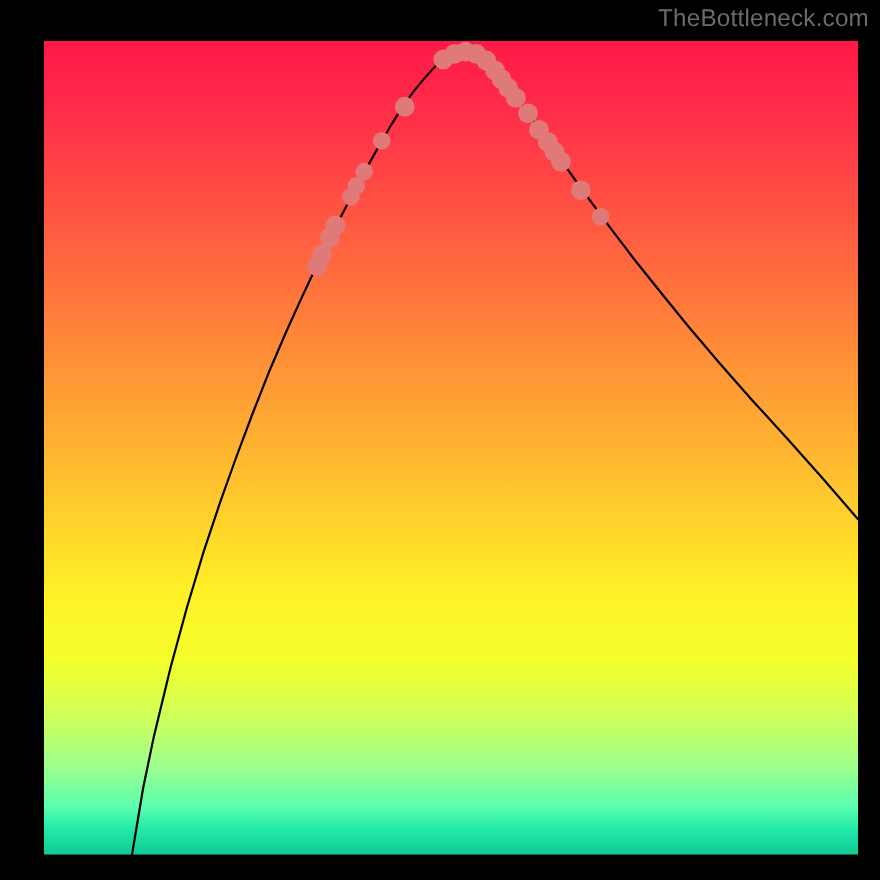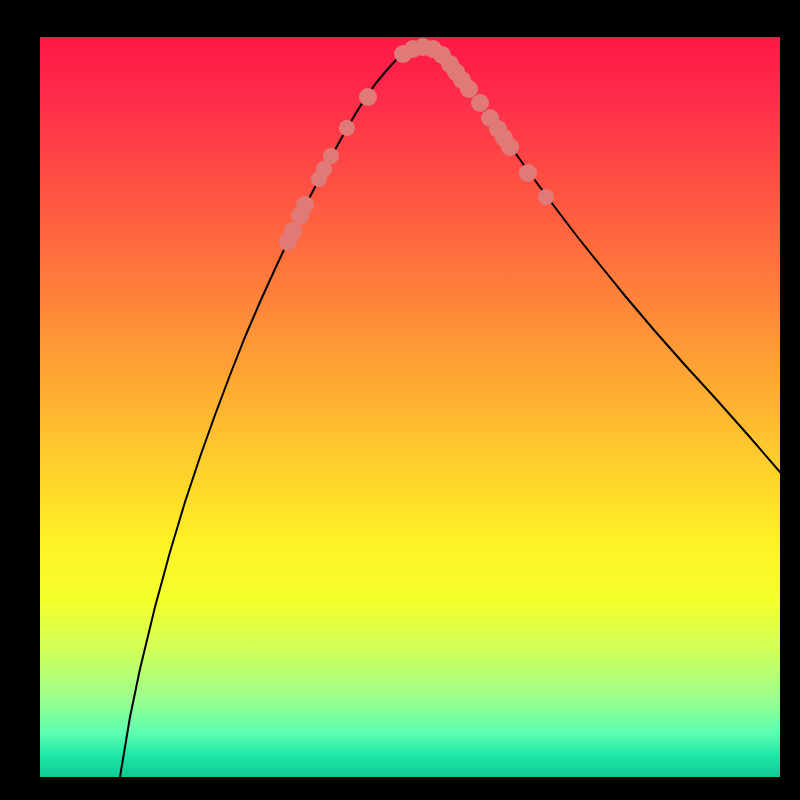--- a/index.html
+++ b/index.html
@@ -73,20 +73,21 @@
   .dot {
     fill: #e07a78;
     stroke: none;
   }
 </style>
 </head>
 <body>
 
 <div class="frame">
 
+  <div class="watermark">TheBottleneck.com</div>
 
   <div class="plot-area">
     <div class="gradient"></div>
 
     <svg class="curves" viewBox="0 0 740 740" preserveAspectRatio="none">
       <path id="path-left" class="curve-line" d="M80 740 L90 680 L100 632 L115 570 L130 515 L145 465 L160 420 L175 378 L190 338 L205 300 L220 265 L235 232 L250 200 L262 175 L274 152 L285 131 L296 111 L306 93 L316 76 L326 60 L336 46 L346 34 L356 23 L366 14"></path>
       <path id="path-valley" class="curve-line" d="M366 14 L378 10 L390 10 L398 14"></path>
       <path id="path-right" class="curve-line" d="M398 14 L408 24 L420 38 L432 54 L446 74 L460 94 L476 117 L494 142 L514 169 L536 198 L560 228 L586 260 L614 293 L644 327 L676 362 L708 398 L740 435"></path>
       <g id="dots-left">
           <circle cx="248" cy="205" r="9" class="dot" fill="#e07a78"></circle>

